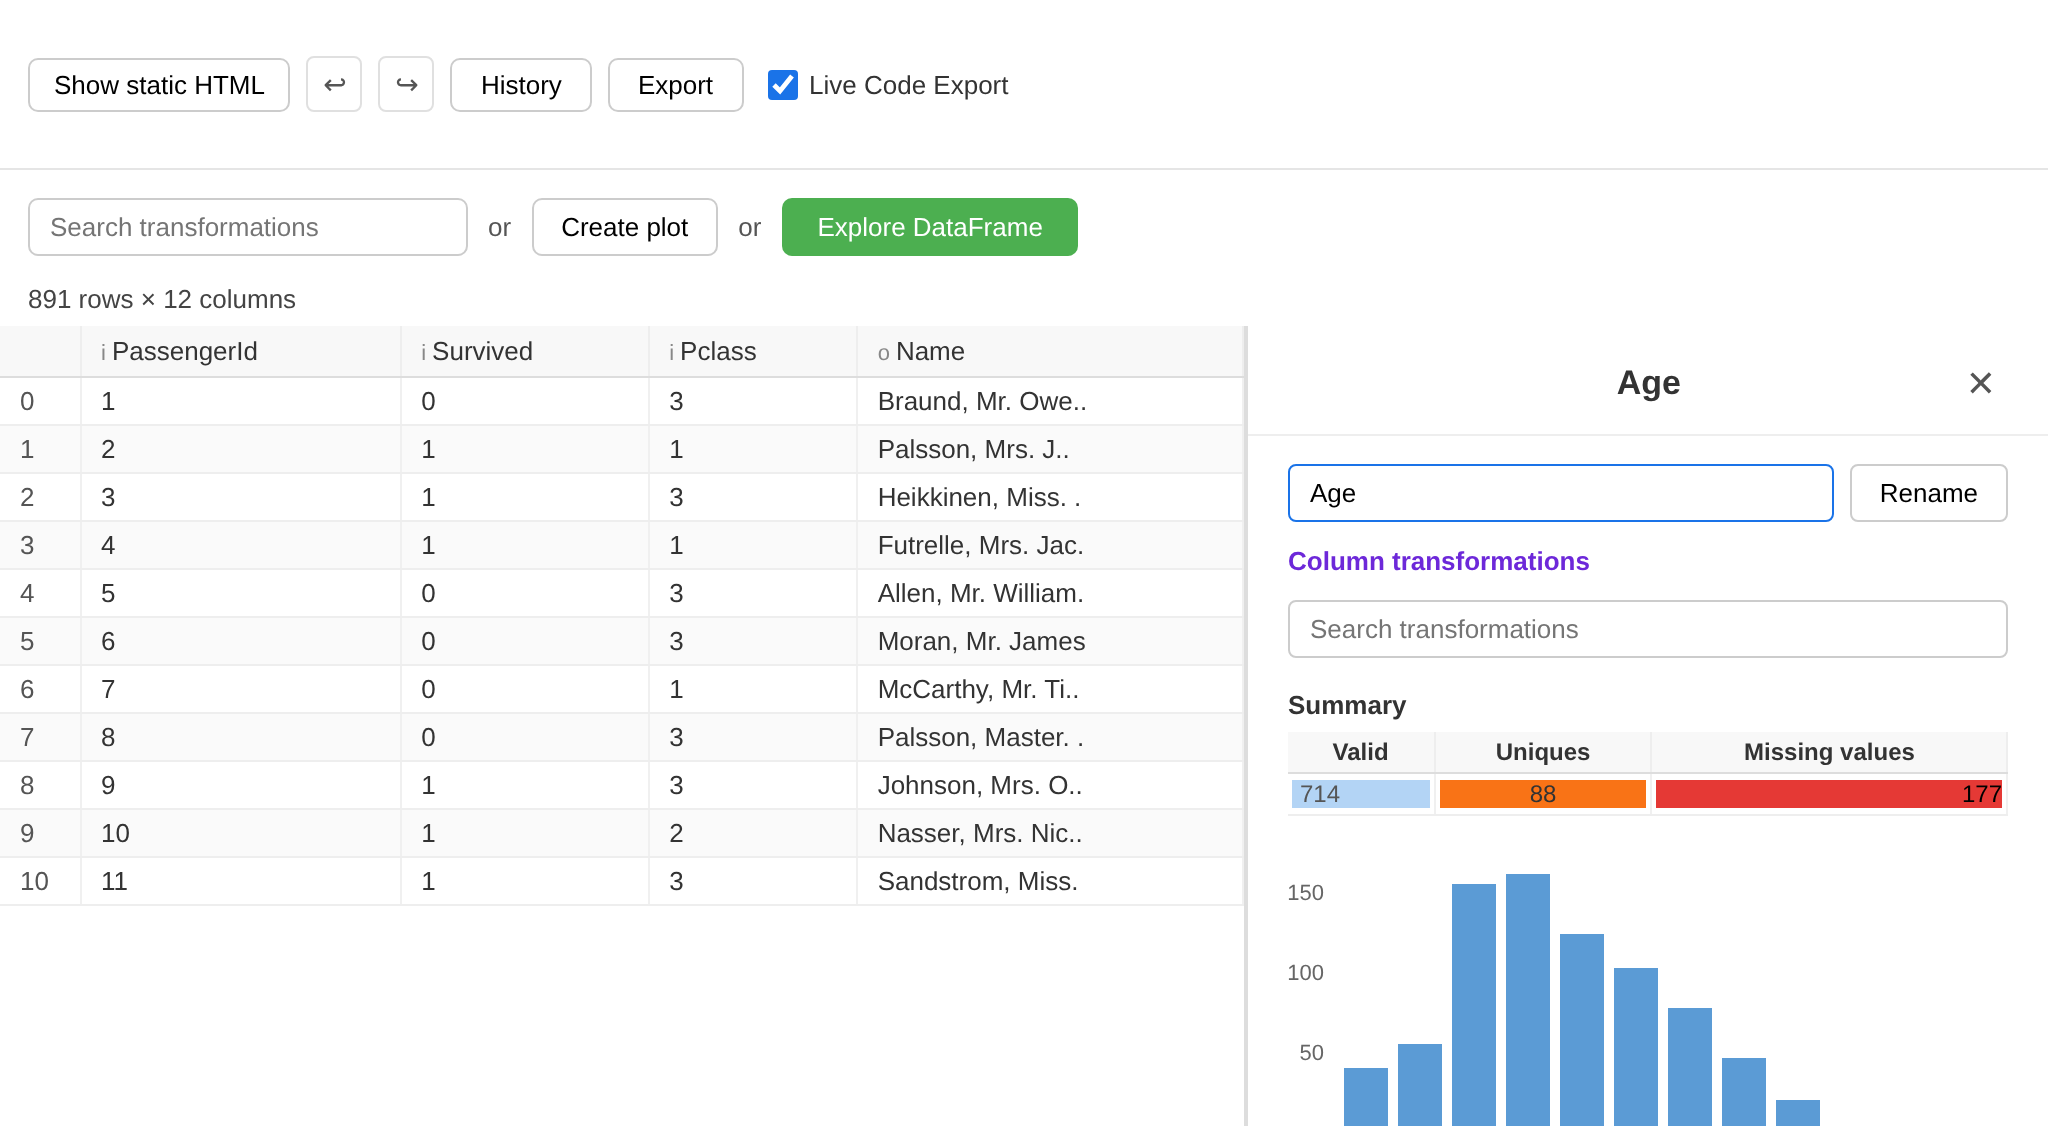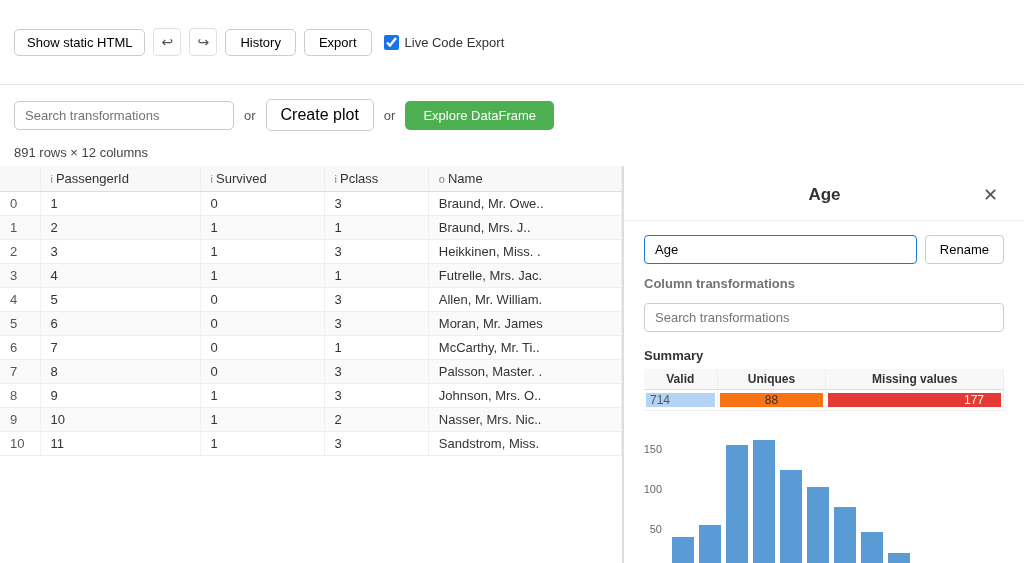--- a/index.html
+++ b/index.html
@@ -11,21 +11,21 @@
     .btn-icon { background: #fff; border: 1px solid #e0e0e0; border-radius: 4px; width: 28px; height: 28px; display: flex; align-items: center; justify-content: center; cursor: pointer; font-size: 14px; color: #555; }
     .btn-history, .btn-export { background: #fff; border: 1px solid #ccc; border-radius: 5px; padding: 5px 14px; font-size: 13px; cursor: pointer; }
     .live-code-wrapper { display: flex; align-items: center; gap: 6px; margin-left: 4px; }
     .checkbox-blue { width: 15px; height: 15px; accent-color: #1a73e8; cursor: pointer; }
     .live-code-label { font-size: 13px; }
 
     
     .actions-bar { display: flex; align-items: center; gap: 10px; padding: 14px 14px 10px; }
     .search-input { border: 1px solid #ccc; border-radius: 5px; padding: 6px 10px; font-size: 13px; width: 220px; outline: none; color: #999; }
     .or-text { font-size: 13px; color: #555; }
-    .btn-create-plot { background: #fff; border: 1px solid #ccc; border-radius: 5px; padding: 6px 14px; font-size: 16px; cursor: pointer; }
+    .btn-create-plot { background: #fff; border: 1px solid #ccc; border-radius: 5px; padding: 6px 14px; font-size: 13px; cursor: pointer; }
     .btn-explore { background: #4caf50; color: #fff; border: none; border-radius: 5px; padding: 7px 18px; font-size: 13px; cursor: pointer; font-weight: 500; }
 
     
     .row-count { padding: 4px 14px 6px; font-size: 13px; color: #444; }
 
     
     .main-area { display: flex; height: calc(563px - 130px); }
     .table-container { width: 698px; overflow: hidden; border-right: 1px solid #ddd; }
     table { width: 100%; border-collapse: collapse; font-size: 13px; }
     thead th { background: #f8f8f8; border-bottom: 1px solid #ddd; border-right: 1px solid #eee; padding: 5px 10px; text-align: left; font-weight: 500; white-space: nowrap; color: #333; }
@@ -37,32 +37,32 @@
 
     
     .right-panel { width: 414px; background: #fff; border-left: 1px solid #ddd; display: flex; flex-direction: column; }
     .panel-header { display: flex; align-items: center; justify-content: space-between; padding: 16px 20px 12px; border-bottom: 1px solid #eee; }
     .panel-title { font-size: 17px; font-weight: 600; text-align: center; flex: 1; }
     .close-btn { background: none; border: none; font-size: 18px; cursor: pointer; color: #555; padding: 2px 6px; }
     .panel-body { padding: 14px 20px; display: flex; flex-direction: column; gap: 12px; overflow-y: auto; }
     .rename-row { display: flex; gap: 8px; align-items: center; }
     .rename-input { border: 1.5px solid #1a73e8; border-radius: 4px; padding: 6px 10px; font-size: 13px; flex: 1; outline: none; }
     .btn-rename { background: #fff; border: 1px solid #ccc; border-radius: 4px; padding: 6px 14px; font-size: 13px; cursor: pointer; }
-    .col-transforms-label { font-size: 13px; font-weight: 600; color: #737373; }
+    .col-transforms-label { font-size: 13px; font-weight: 600; color: #6d28d9; }
     .search-transforms { border: 1px solid #ccc; border-radius: 4px; padding: 6px 10px; font-size: 13px; width: 100%; outline: none; color: #999; }
 
     
     .summary-section { margin-top: 4px; }
     .summary-title { font-size: 13px; font-weight: 700; margin-bottom: 6px; }
     .summary-table { width: 100%; border-collapse: collapse; font-size: 12px; }
     .summary-table th { font-weight: 600; padding: 3px 6px; text-align: center; }
     .summary-table td { padding: 3px 2px; text-align: left; }
     .bar-valid { background: #b3d4f5; flex: 714; display: flex; align-items: center; padding-left: 4px; font-size: 12px; }
     .bar-uniq { background: #f97316; flex: 88; display: flex; align-items: center; justify-content: center; font-size: 12px; }
-    .bar-missing { background: #e53935; flex: 177; display: flex; align-items: center; justify-content: flex-end; padding-right: 17px; font-size: 12px; color: #ffffff; }
+    .bar-missing { background: #e53935; flex: 177; display: flex; align-items: center; justify-content: flex-end; padding-right: 0; font-size: 12px; color: #000000; }
 
     
     .histogram-wrapper { margin-top: 6px; padding-top: 6px; }
     .histogram-svg { display: block; }
   </style>
 </head>
 <body>
 
 <div class="toolbar">
   <button class="btn-static-html">Show static HTML</button>
@@ -111,21 +111,21 @@
       <td>1</td>
       <td>0</td>
       <td>3</td>
       <td style="max-width:120px;overflow:hidden;text-overflow:ellipsis;">Braund, Mr. Owe..</td>
     </tr>
           <tr>
       <td>1</td>
       <td>2</td>
       <td>1</td>
       <td>1</td>
-      <td style="max-width:120px;overflow:hidden;text-overflow:ellipsis;">Braund, Mrs. J..</td>
+      <td style="max-width:120px;overflow:hidden;text-overflow:ellipsis;">Palsson, Mrs. J..</td>
     </tr>
           <tr>
       <td>2</td>
       <td>3</td>
       <td>1</td>
       <td>3</td>
       <td style="max-width:120px;overflow:hidden;text-overflow:ellipsis;">Heikkinen, Miss. .</td>
     </tr>
           <tr>
       <td>3</td>

